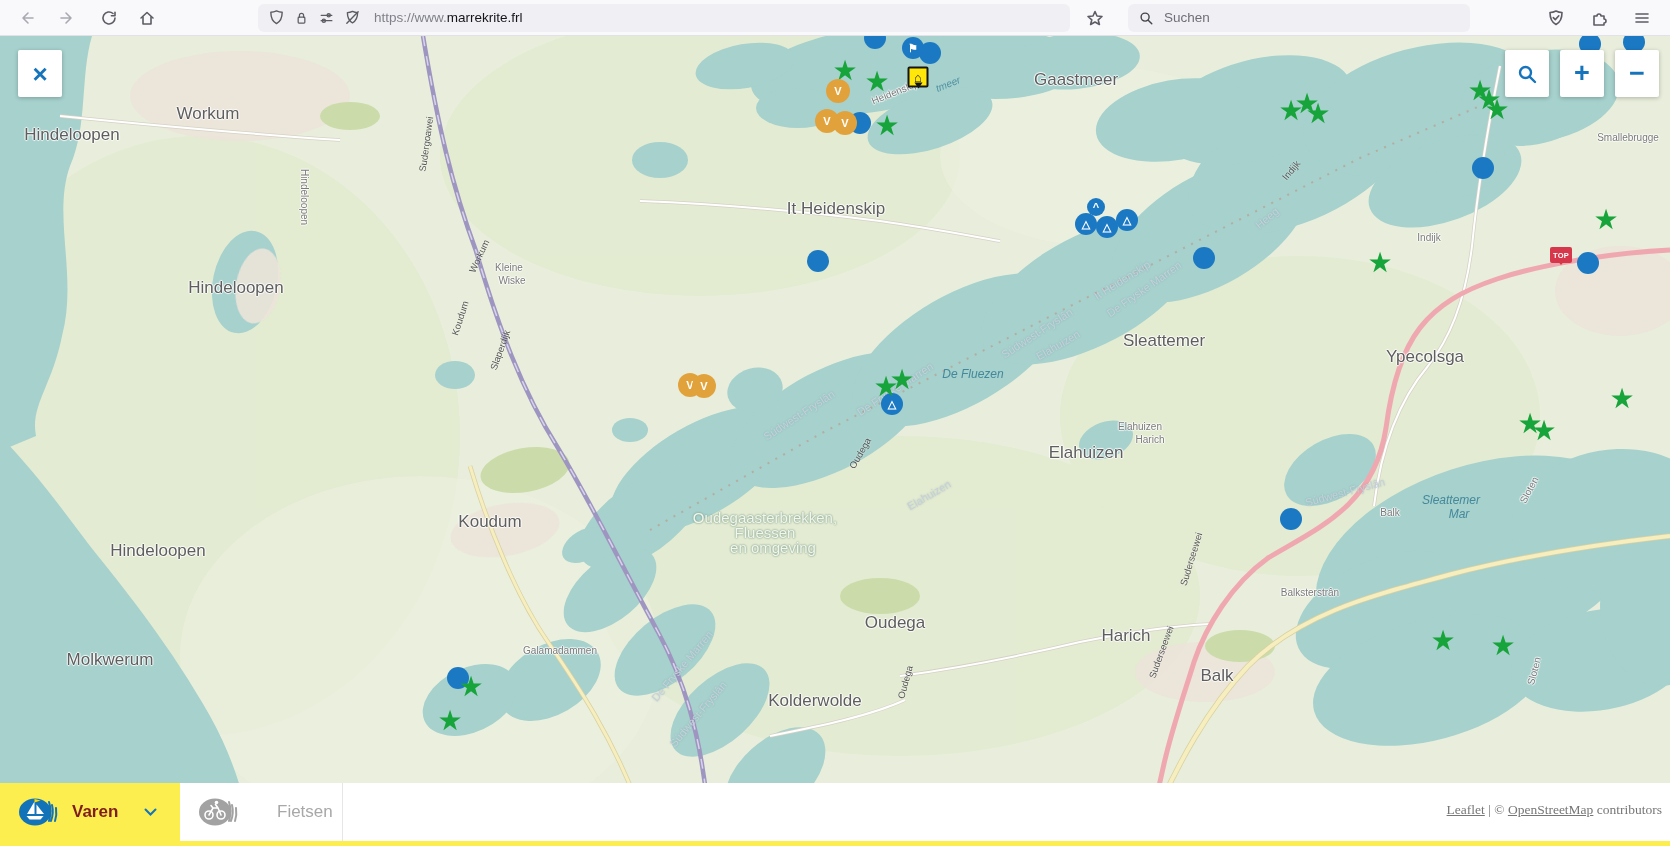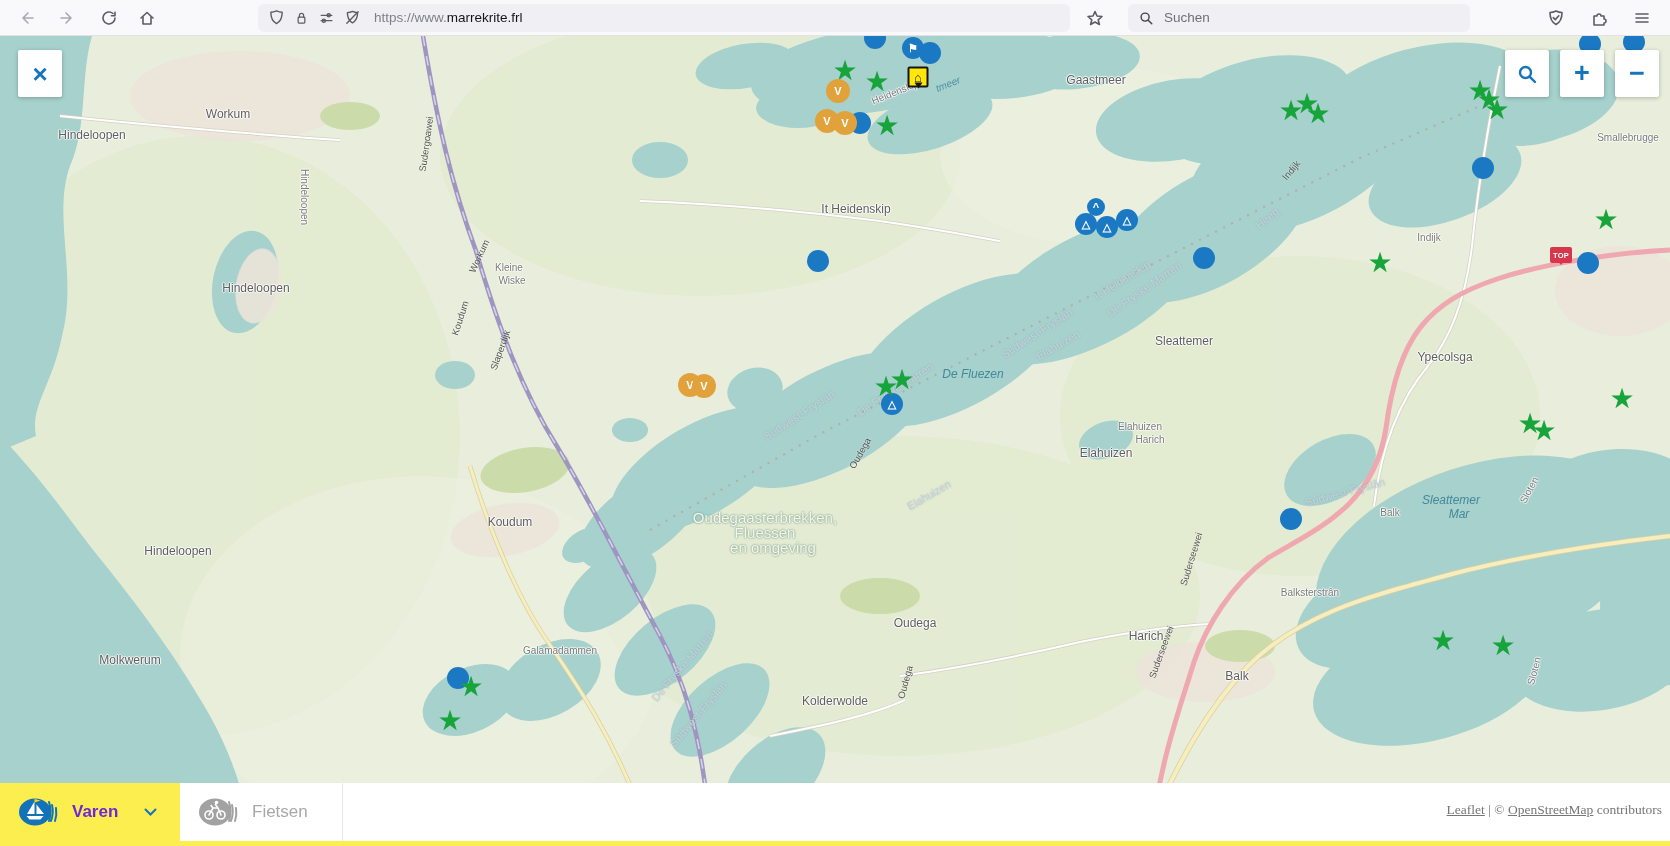--- a/index.html
+++ b/index.html
@@ -27,21 +27,21 @@
   .search-bar svg{stroke:#45454d;fill:none;stroke-width:1.6;stroke-linecap:round;flex:0 0 auto;}
   .search-bar input{border:none;background:transparent;outline:none;font-size:13.5px;color:#3a3a42;
     margin-left:8px;width:280px;font-family:"Liberation Sans",sans-serif;}
   .search-bar input::placeholder{color:#6e6e78;opacity:1;}
   .right-icons{margin-left:auto;display:flex;align-items:center;gap:13px;padding-right:13px;}
   
   .map{position:absolute;left:0;top:36px;width:1670px;height:810px;background:var(--land);overflow:hidden;cursor:grab;}
   .map svg.base{position:absolute;left:0;top:0;}
   .lbl{position:absolute;transform:translate(-50%,-50%);white-space:nowrap;pointer-events:none;
     text-shadow:0 1px 1px rgba(255,255,255,.9),0 -1px 1px rgba(255,255,255,.9),1px 0 1px rgba(255,255,255,.9),-1px 0 1px rgba(255,255,255,.9);}
-  .lbl.town{font-size:12px;color:#5e5e5e;margin-left:20px;}
+  .lbl.town{font-size:17px;color:#5e5e5e;}
   .lbl.town-sm{font-size:10px;color:#7a7a7a;}
   .lbl.water{font-size:12px;color:#44889b;font-style:italic;text-shadow:none;}
   .lbl.water-sm{font-size:10px;color:#4f91a2;font-style:italic;text-shadow:none;}
   .lbl.admin{font-size:11px;color:#c7d0db;text-shadow:0 0 2px rgba(40,90,100,.25);}
   .lbl.road{font-size:9.5px;color:#565656;text-shadow:0 0 2px rgba(255,255,255,.8);}
   .lbl.area{font-size:15px;color:#f2f6ee;text-shadow:0 0 2px #86a58f,0 0 2px #86a58f;}
   .marker{position:absolute;transform:translate(-50%,-50%);display:flex;align-items:center;
     justify-content:center;z-index:20;cursor:pointer;}
   .m-dot,.m-pennant,.m-tent,.m-caret{width:22px;height:22px;border-radius:50%;background:var(--marker-blue);
     color:#fff;font-size:11px;font-weight:bold;}
@@ -64,24 +64,24 @@
   .close-btn .glyph{font-size:26px;}
   .ctrl-search{left:1505px;top:14px;}
   .ctrl-zoomin{left:1560px;top:14px;}
   .ctrl-zoomout{left:1615px;top:14px;}
   
   .bottom-bar{position:absolute;left:0;top:783px;width:1670px;height:63px;background:#fff;z-index:50;}
   .yellow-strip{position:absolute;left:0;bottom:0;width:100%;height:5px;background:var(--tab-yellow);}
   .tabs{position:absolute;left:0;top:0;height:63px;display:flex;}
   .tab{height:63px;display:flex;align-items:center;padding:0 0 5px 18px;cursor:pointer;}
   .tab-varen{width:180px;background:var(--tab-yellow);}
-  .tab-fietsen{width:163px;border-right:1px solid #e6e6e6;}
+  .tab-fietsen{width:163px;border-right:1px solid #e6e6e6;gap:25px;}
   .tab-wandelen{width:185px;border-right:1px solid #e6e6e6;}
   .tab-label{font-size:17px;margin-left:10px;}
-  .tab-varen .tab-label{color:#6d28d9;font-weight:bold;}
+  .tab-varen .tab-label{color:#7f1d1d;font-weight:bold;}
   .tab-fietsen .tab-label,.tab-wandelen .tab-label{color:#a8a8a8;}
   .chevron{margin-left:26px;}
   .melding{position:absolute;left:566px;top:0;height:58px;display:flex;align-items:center;
     font-size:17px;color:#0a70b6;cursor:pointer;}
   .attribution{position:absolute;right:8px;top:19px;font-family:"Liberation Serif",serif;
     font-size:13.5px;color:#767676;}
   .attribution a{color:#767676;text-decoration:underline;cursor:pointer;}
 </style>
 </head>
 <body>

